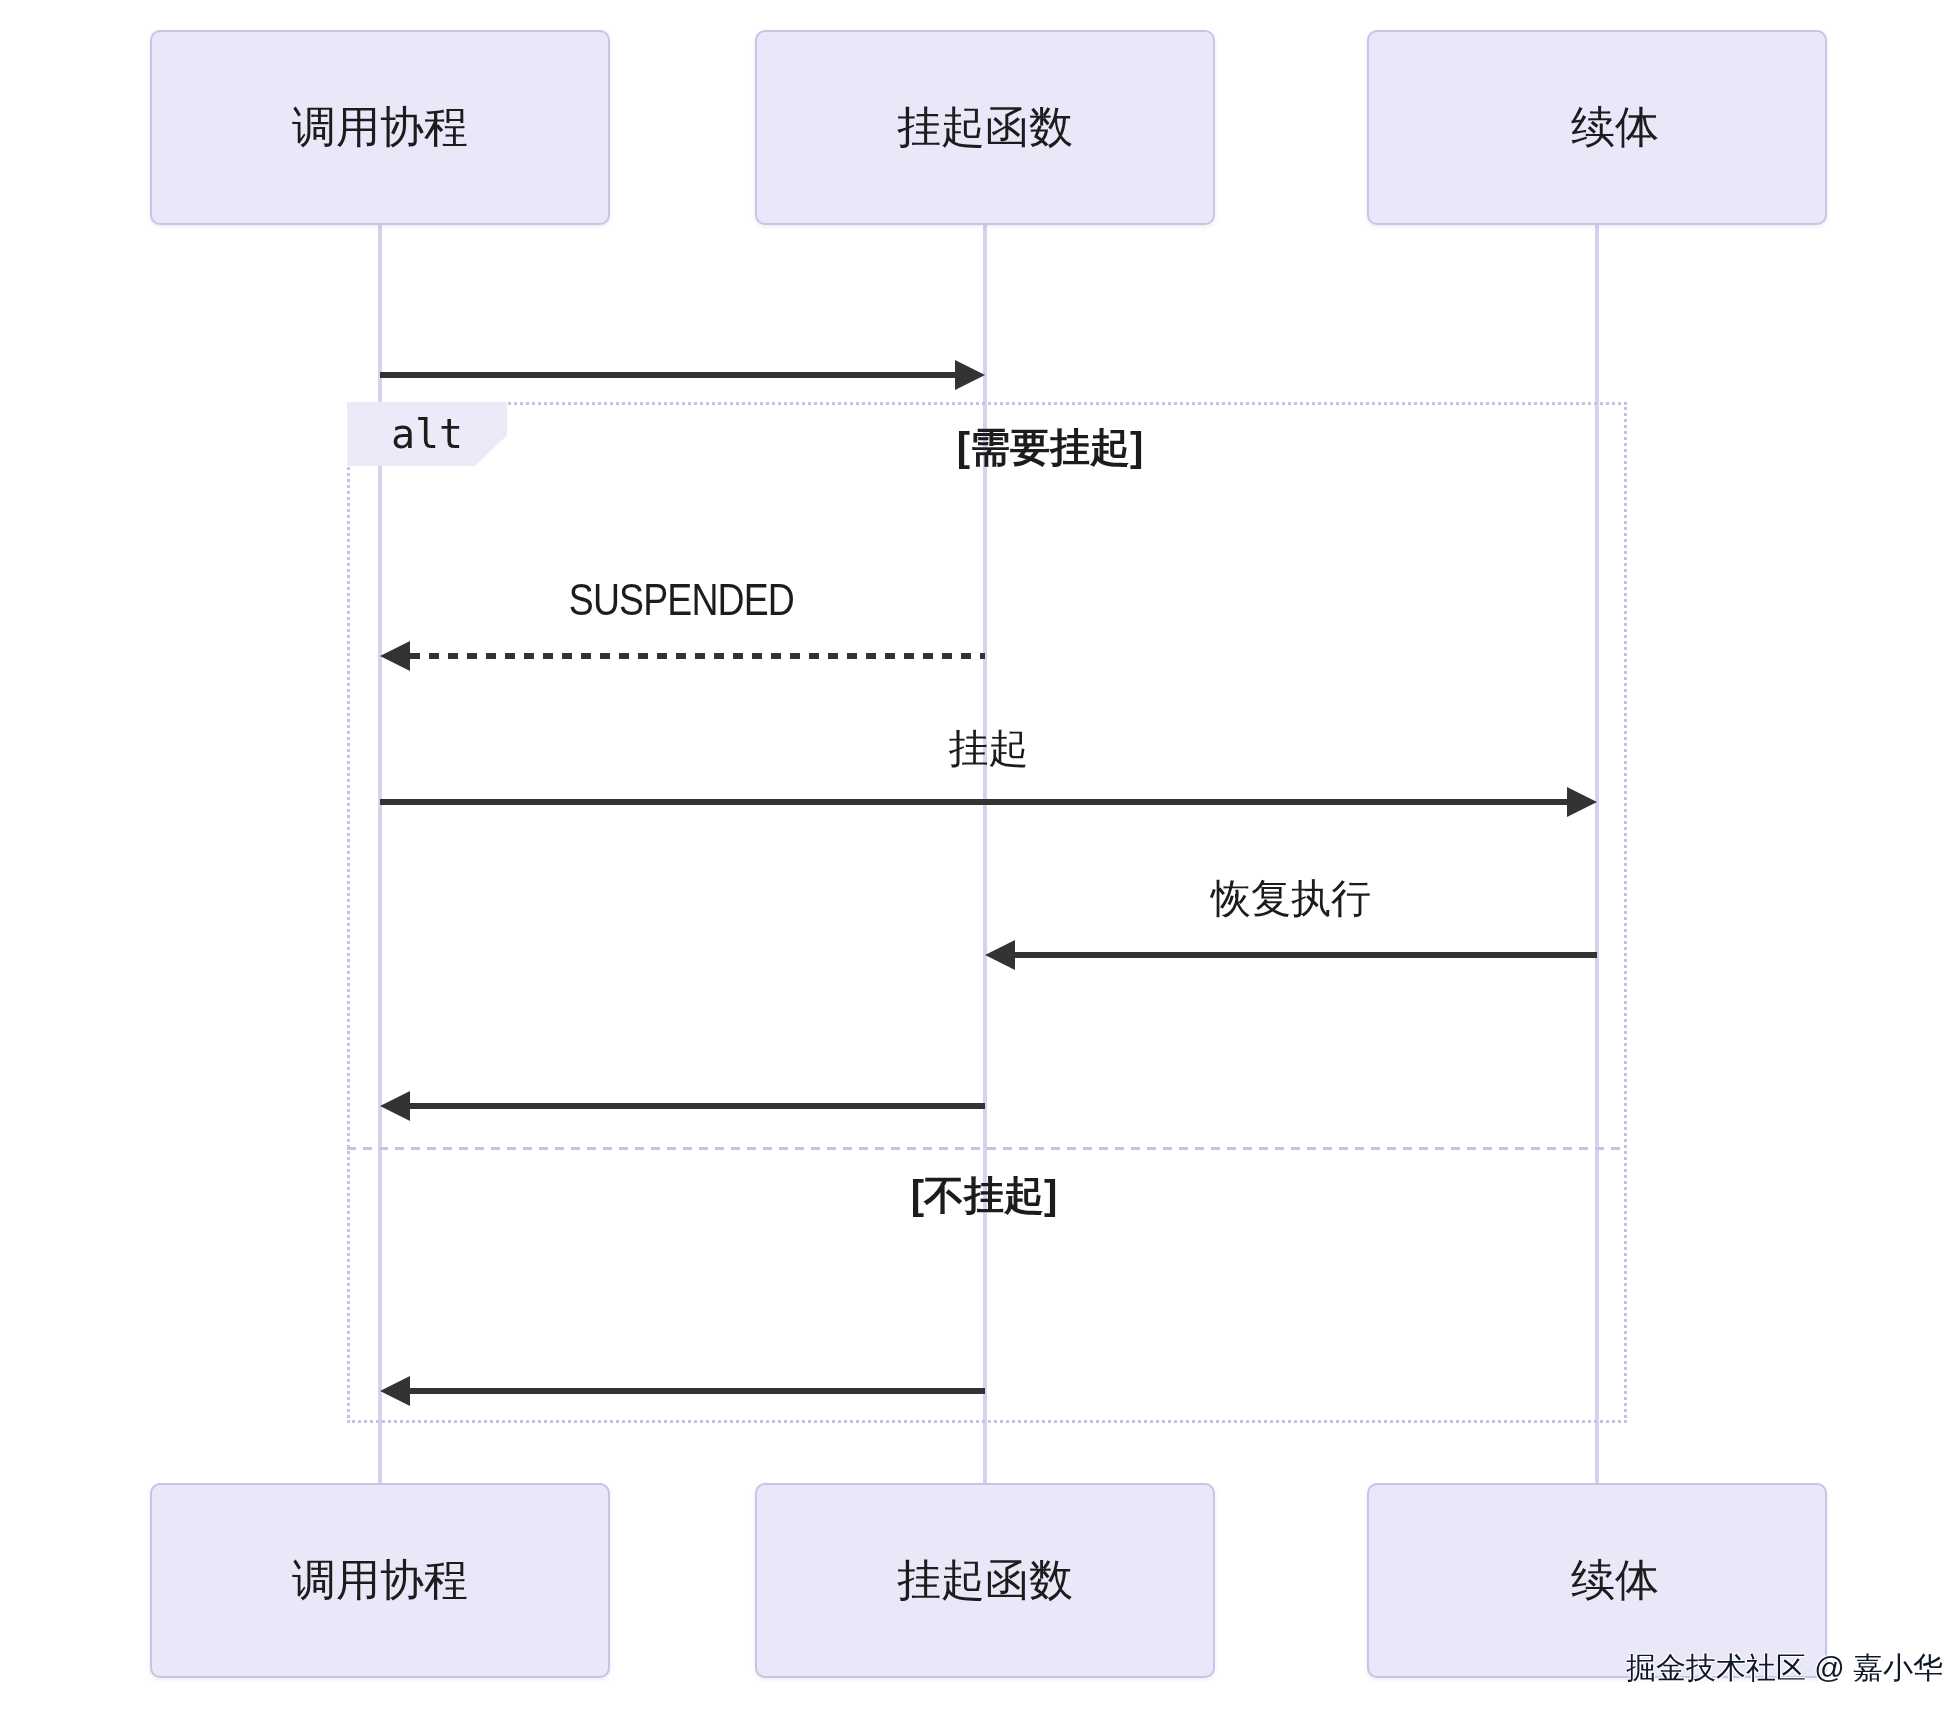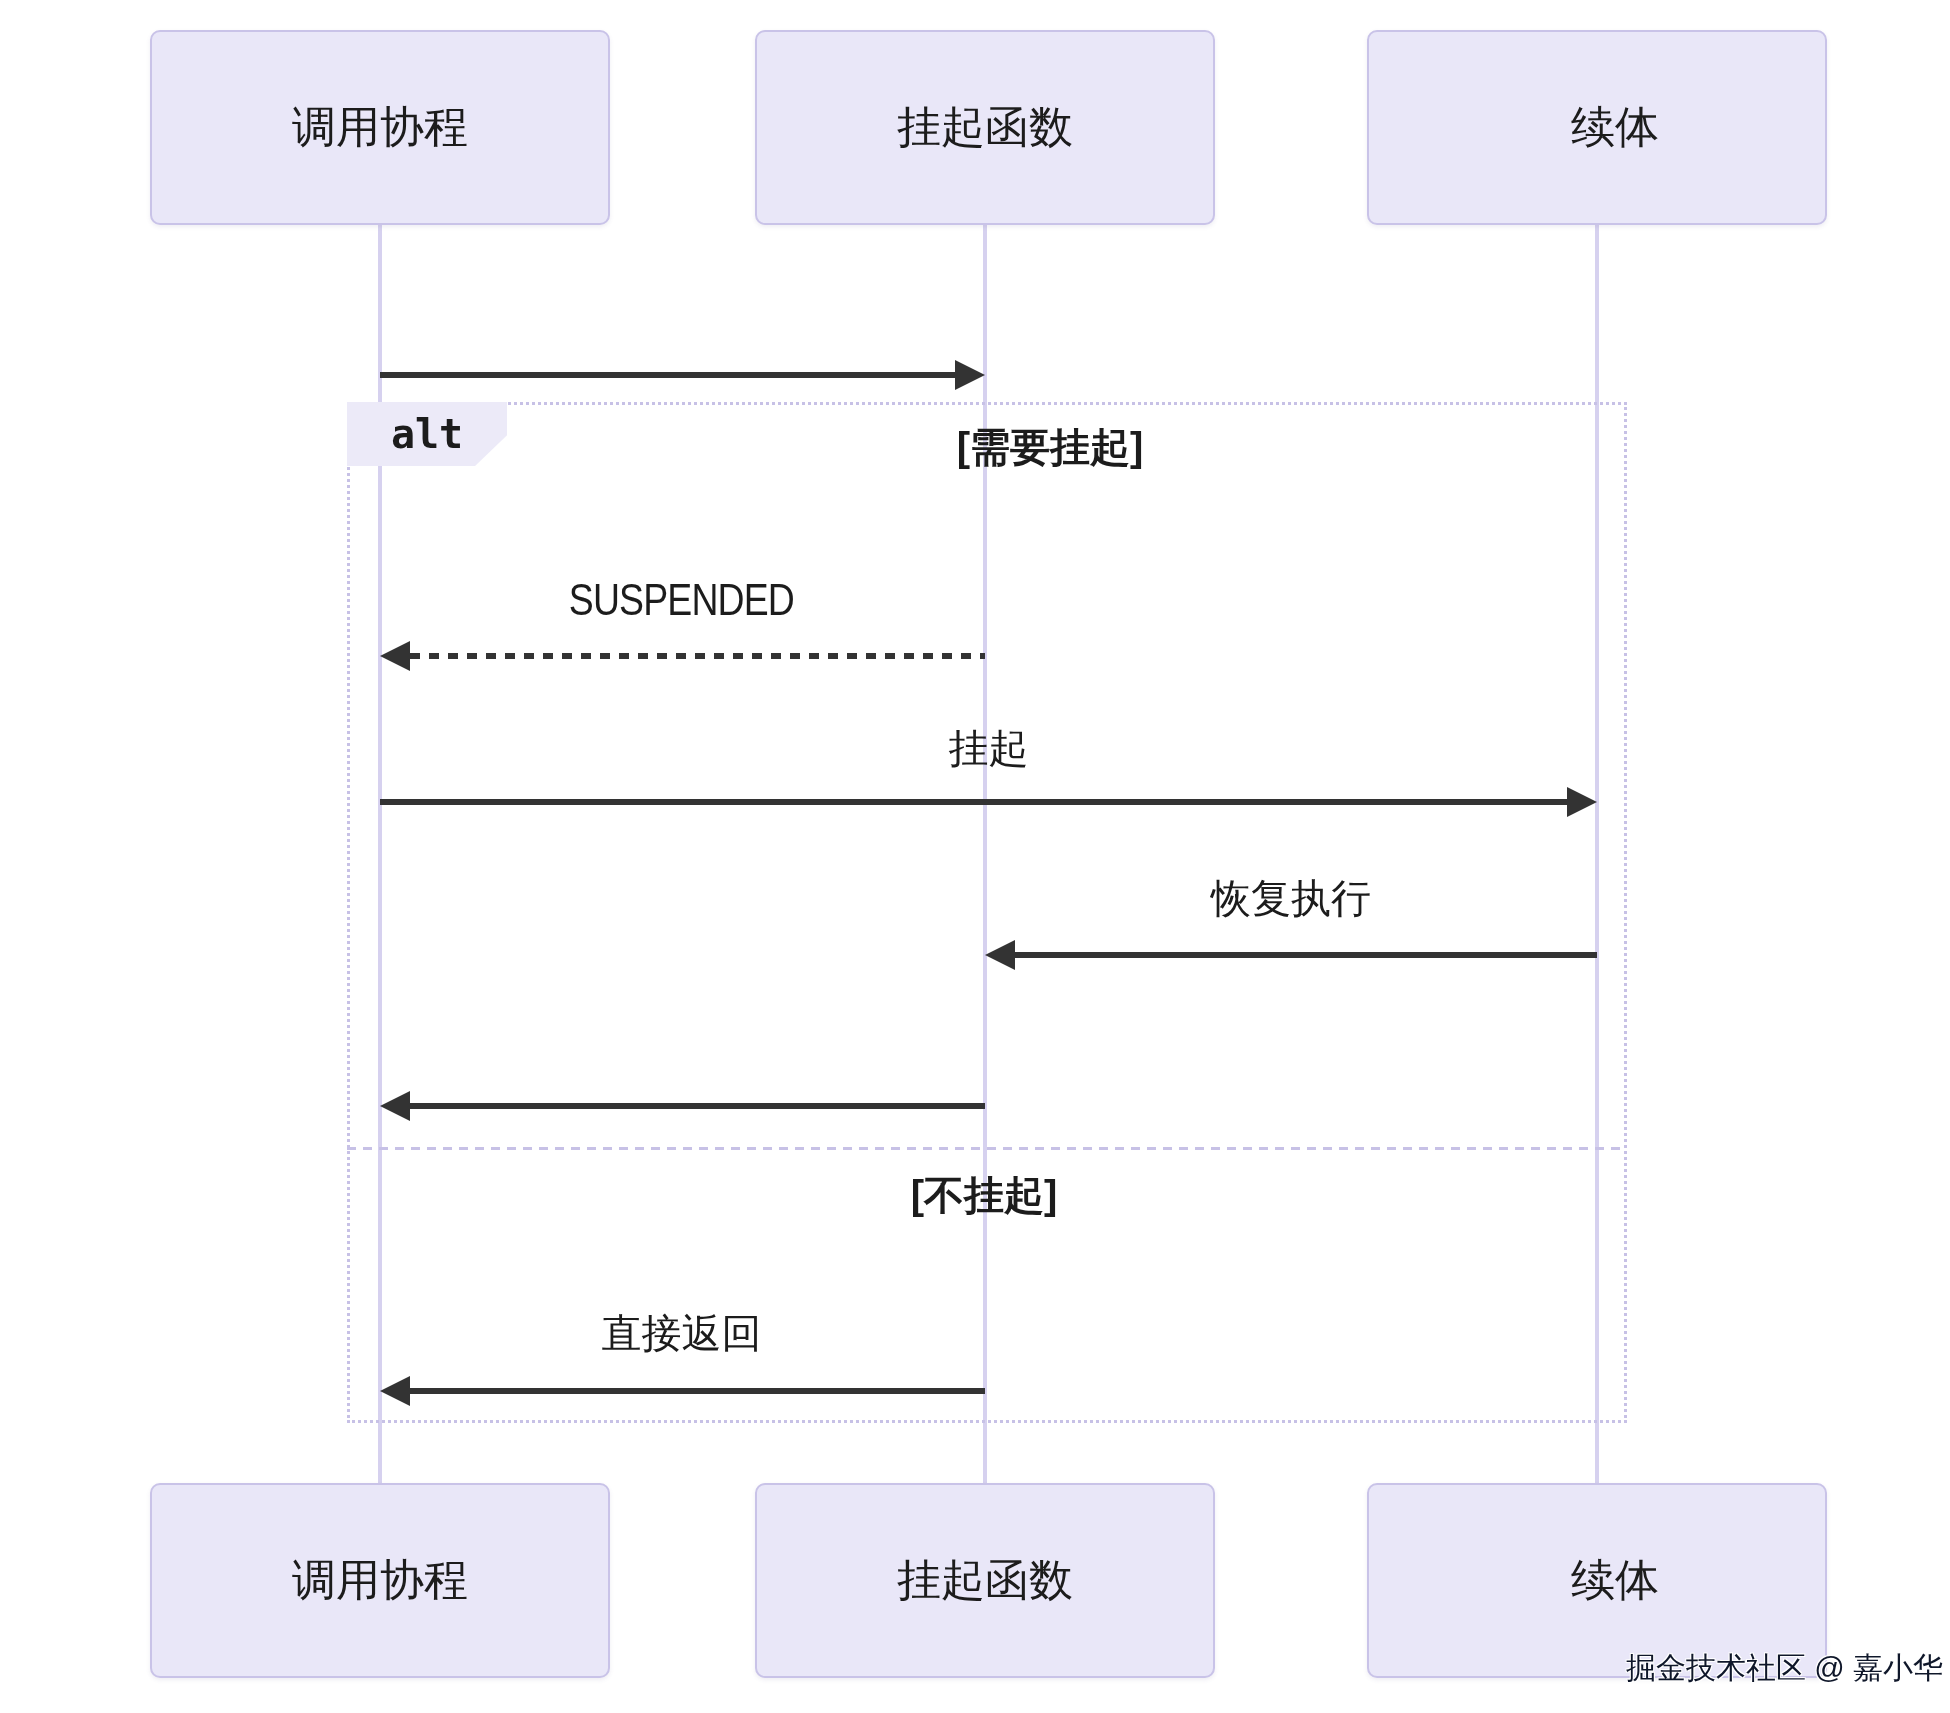--- a/index.html
+++ b/index.html
@@ -51,21 +51,20 @@
   .alt-label{
     position:absolute;
     left:347px;top:402px;
     width:160px;height:64px;
     background:#eceaf8;
     clip-path:polygon(0 0,100% 0,100% 52%,80% 100%,0 100%);
     display:flex;align-items:center;justify-content:center;
     font-family:"DejaVu Sans Mono","Liberation Mono",monospace;
     font-size:40px;
     filter:drop-shadow(0 1px 1px rgba(120,110,170,0.35));
-    font-weight:bold;
   }
   .condition{
     position:absolute;
     width:400px;height:52px;line-height:52px;
     text-align:center;
     font-size:40px;font-weight:600;
   }
   
   .msg-label{
     position:absolute;
@@ -155,19 +154,18 @@
   <div class="msg-line" style="left:380px;top:799px;width:1187px"></div>
   <div class="arrowhead right" style="left:1567px;top:787px"></div>
 
   <div class="msg-label" style="left:985px;top:872px;width:612px">恢复执行</div>
   <div class="msg-line" style="left:1015px;top:952px;width:582px"></div>
   <div class="arrowhead left" style="left:985px;top:940px"></div>
 
   <div class="msg-line" style="left:410px;top:1103px;width:575px"></div>
   <div class="arrowhead left" style="left:380px;top:1091px"></div>
 
-  <div class="msg-label" style="left:378px;top:1307px;width:607px">直接返回</div>
   <div class="msg-line" style="left:410px;top:1388px;width:575px"></div>
   <div class="arrowhead left" style="left:380px;top:1376px"></div>
 
   <div class="watermark">掘金技术社区 @ 嘉小华</div>
 
 </div>
 
 </body></html>

